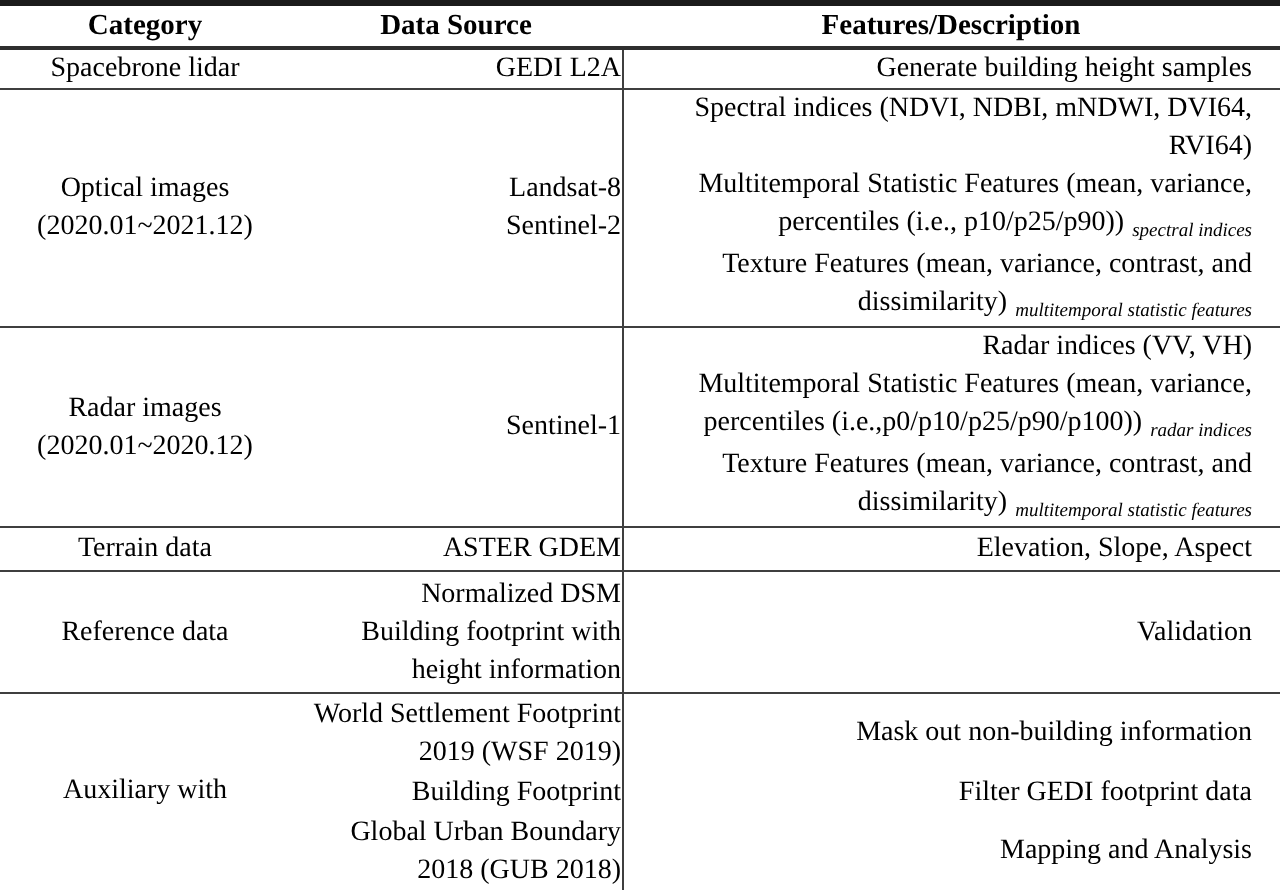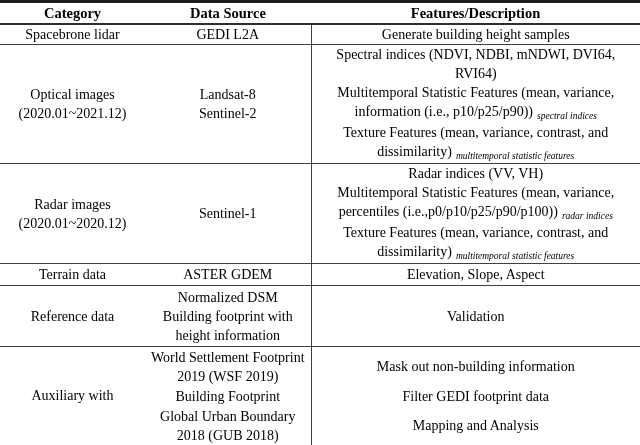--- a/index.html
+++ b/index.html
@@ -5,21 +5,21 @@
   html,body{margin:0;padding:0;background:#fff;}
   body{width:640px;font-family:"Liberation Serif", serif;color:#000;}
   table{width:640px;border-collapse:collapse;table-layout:fixed;
         border-top:3px solid #1b1b1b;border-bottom:3px solid #1b1b1b;
         font-size:14px;line-height:19px;}
   col.c-cat{width:145px;} col.c-src{width:166px;} col.c-feat{width:329px;}
   th,td{padding:0;text-align:center;vertical-align:middle;}
   thead th{font-weight:bold;font-size:14.5px;height:20px;border-bottom:2px solid #2e2e2e;}
   tbody tr.hl > td{border-top:1px solid #3f3f3f;}
   td.feat{border-left:1px solid #3f3f3f;padding:0 14px;}
-  p{margin:0;}
+  p{margin:0;text-align:right;}
   tr.r1{height:19px;} tr.r2{height:119px;} tr.r3{height:96px;}
   tr.r4{height:22px;} tr.r5{height:61px;}
   tr.r6a{height:40px;} tr.r6b{height:20px;margin-left:16px;} tr.r6c{height:37px;}
   .subnote{font-style:italic;font-size:9.5px;margin-left:4px;position:relative;top:2.5px;}
   .subnote:empty{display:none;}
   .cat div:empty{display:none;}
 </style>
 </head>
 <body>
 
@@ -54,21 +54,21 @@
       <td class="cat">
         <div>Optical images</div>
         <div>(2020.01~2021.12)</div>
       </td>
       <td class="src">
         <p>Landsat-8</p>
         <p>Sentinel-2</p>
       </td>
       <td class="feat">
         <p class="fp"><span>Spectral indices (NDVI, NDBI, mNDWI, DVI64, RVI64)</span></p>
-        <p class="fp"><span>Multitemporal Statistic Features (mean, variance, information (i.e., p10/p25/p90))</span><span class="subnote">spectral indices</span></p>
+        <p class="fp"><span>Multitemporal Statistic Features (mean, variance, percentiles (i.e., p10/p25/p90))</span><span class="subnote">spectral indices</span></p>
         <p class="fp"><span>Texture Features (mean, variance, contrast, and dissimilarity)</span><span class="subnote">multitemporal statistic features</span></p>
       </td>
     </tr>
 
     <tr class="hl r3">
       <td class="cat">
         <div>Radar images</div>
         <div>(2020.01~2020.12)</div>
       </td>
       <td class="src">

